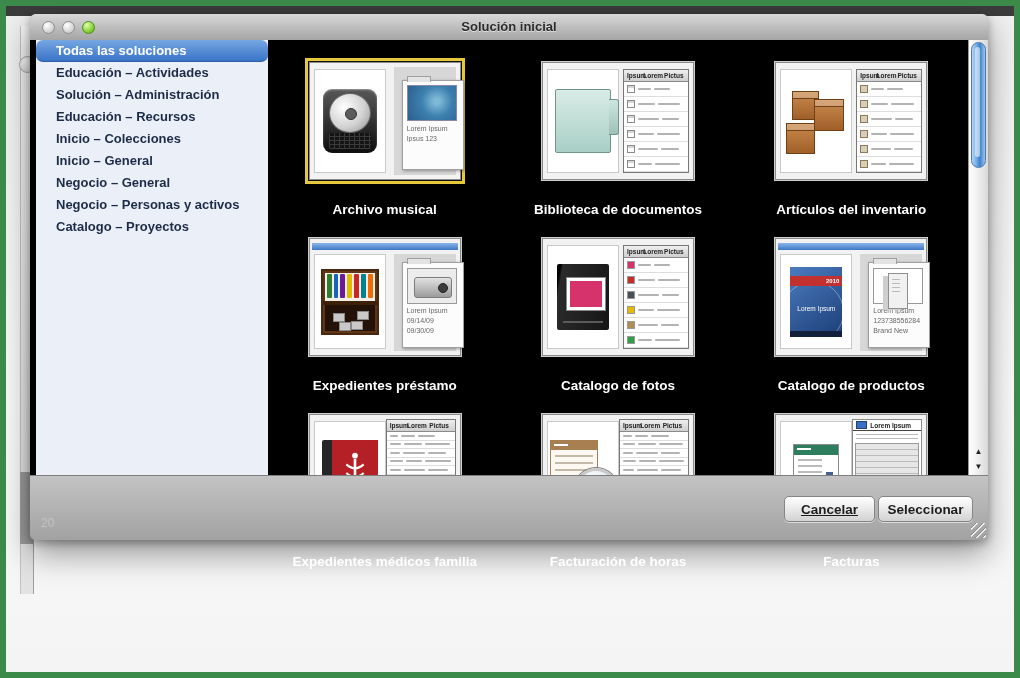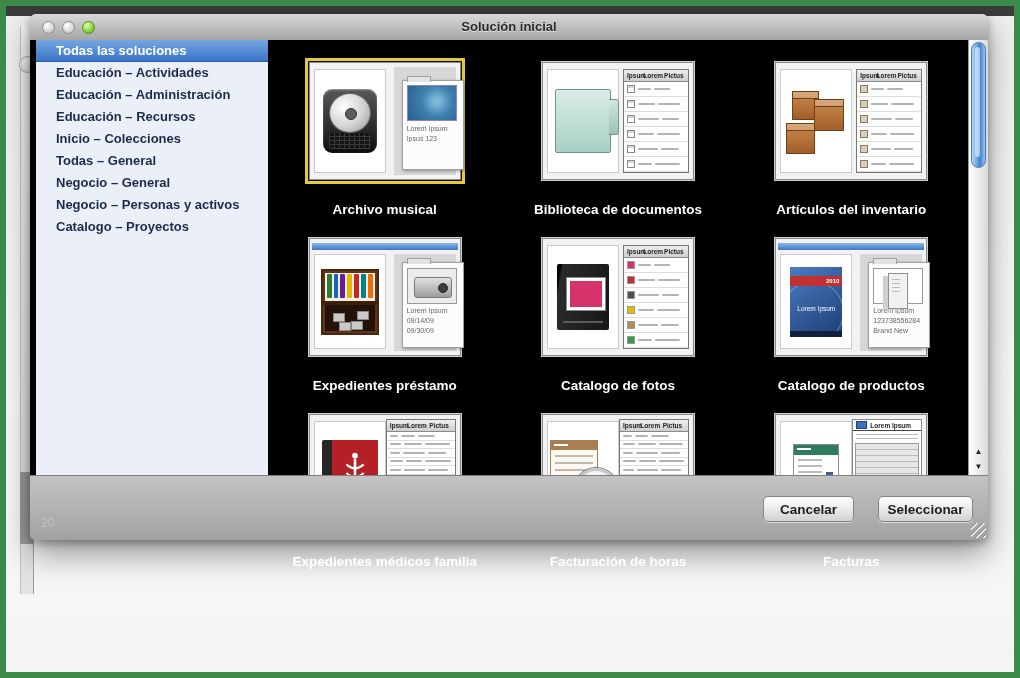--- a/index.html
+++ b/index.html
@@ -24,21 +24,21 @@
   .tl{position:absolute;top:7px;width:13px;height:13px;border-radius:50%;border:1px solid #8d8d8d;
       background:radial-gradient(circle at 35% 30%,#ffffff,#cfcfcf 70%,#b5b5b5);box-sizing:border-box;}
   .tl-close{left:12px;} .tl-min{left:32px;}
   .tl-zoom{left:52px;border-color:#4f8f1f;background:radial-gradient(circle at 35% 28%,#e2ffb0,#8ed63f 55%,#54a81e);}
 
   .content{position:absolute;left:0;top:26px;right:0;bottom:64px;background:#000;}
 
   
   .sidebar{position:absolute;left:6px;top:0;width:232px;bottom:0;background:#ebeff8;overflow:hidden;}
   .side-item{height:22px;line-height:22px;padding-left:20px;font-size:13px;font-weight:bold;color:#1c2b47;white-space:nowrap;}
-  .side-item.selected{background:linear-gradient(#76a7e2,#3a74c8);color:#fff;border-bottom:1px solid #2c5da6;height:21px;line-height:21px;}
+  .side-item.selected{background:linear-gradient(#76a7e2,#3a74c8);color:#fff;border-bottom:1px solid #2c5da6;height:21px;line-height:21px;border-radius:7px;}
 
   
   .gridarea{position:absolute;left:238px;top:0;width:700px;bottom:0;background:#000;
             display:grid;grid-template-columns:repeat(3,1fr);padding-top:22px;box-sizing:border-box;}
   .cell{height:176px;display:flex;flex-direction:column;align-items:center;}
   .tlabel{margin-top:22px;font-size:13.5px;font-weight:bold;color:#fff;text-align:center;}
   .thumb{position:relative;width:152px;height:118px;background:#f2f2f2;border:1px solid #8a8a8a;
          box-sizing:border-box;box-shadow:0 0 0 1px #cfcfcf;}
   .thumb.sel{box-shadow:0 0 0 1px #111,0 0 0 4px #e6c83c;}
 
@@ -157,21 +157,21 @@
   .sb-btn{position:absolute;left:1px;width:17px;height:15px;text-align:center;font-size:8px;line-height:15px;color:#222;}
   .sb-up{bottom:17px;} .sb-down{bottom:2px;}
 
   
   .footer{position:absolute;left:0;right:0;bottom:0;height:64px;border-radius:0 0 6px 6px;
           background:linear-gradient(#c3c3c3,#a2a2a2);border-top:1px solid #7e7e7e;}
   .count{position:absolute;left:11px;bottom:10px;font-size:12px;color:#c2c2c2;}
   .btn{position:absolute;top:20px;height:26px;border:1px solid #858585;border-radius:5px;
        background:linear-gradient(#ffffff,#ececec 45%,#d2d2d2);font-family:"Liberation Sans",sans-serif;
        font-size:13.5px;font-weight:bold;color:#1e1e1e;box-shadow:0 1px 0 rgba(255,255,255,.55);}
-  .btn-cancel{right:134px;width:91px;} .btn-select{right:15px;width:95px;}
+  .btn-cancel{right:113px;width:91px;text-decoration:underline;} .btn-select{right:15px;width:95px;}
   .grip{position:absolute;right:2px;bottom:2px;width:15px;height:15px;
         background:repeating-linear-gradient(135deg,transparent 0 3px,#8a8a8a 3px 4px,rgba(255,255,255,.8) 4px 5px);}
 </style>
 </head>
 <body>
 
 <div class="stage">
   <div class="top-dark-band"></div>
   <div class="bg-strip"></div>
   <div class="bg-circle"></div>
@@ -184,24 +184,24 @@
       <span class="tl tl-min"></span>
       <span class="tl tl-zoom"></span>
       <div class="title">Solución inicial</div>
     </div>
 
     <div class="content">
 
       <div class="sidebar">
         <div class="side-item selected">Todas las soluciones</div>
         <div class="side-item">Educación – Actividades</div>
-        <div class="side-item">Educación – Administración</div>
+        <div class="side-item">Solución – Administración</div>
         <div class="side-item">Educación – Recursos</div>
         <div class="side-item">Inicio – Colecciones</div>
-        <div class="side-item">Todas – General</div>
+        <div class="side-item">Inicio – General</div>
         <div class="side-item">Negocio – General</div>
         <div class="side-item">Negocio – Personas y activos</div>
         <div class="side-item">Catalogo – Proyectos</div>
       </div>
 
       <div class="gridarea">
 
         <div class="cell">
           <div class="thumb sel">
             <div class="pane-l">

